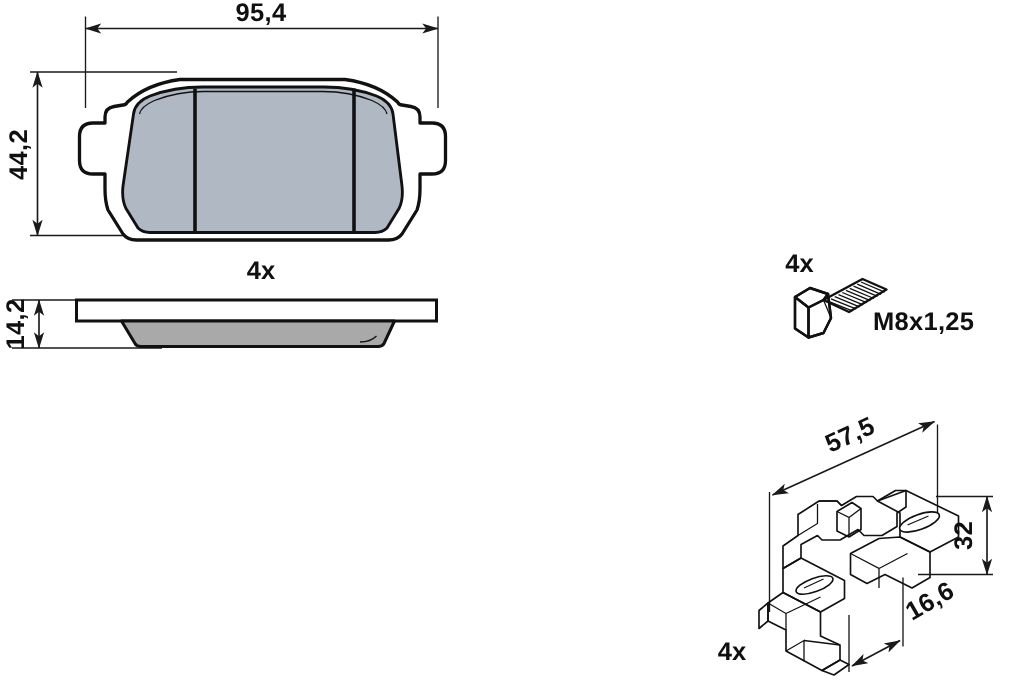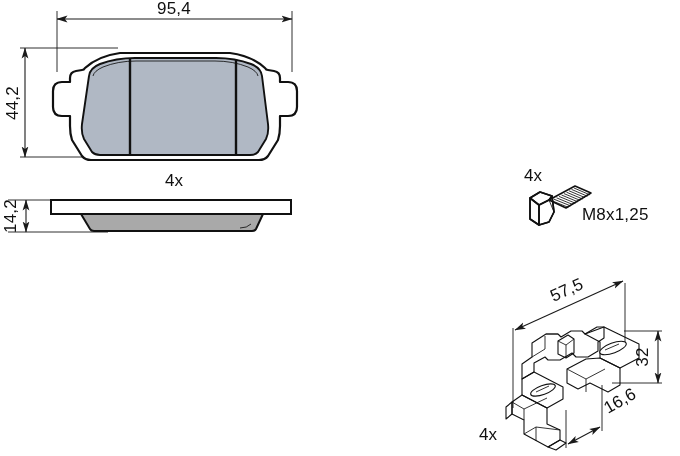--- a/index.html
+++ b/index.html
@@ -11,20 +11,21 @@
     width: 680px;
     height: 456px;
     overflow: hidden;
     font-family: "Liberation Sans", sans-serif;
   }
   #drawing-root {
     position: relative;
     width: 628px;
     height: 456px;
     background: #ffffff;
+    font-weight: bold;
   }
   svg#tech-drawing {
     display: block;
     width: 680px;
     height: 456px;
   }
   .dim-line,
   .ext-line {
     stroke: #1a1a1a;
     fill: none;

